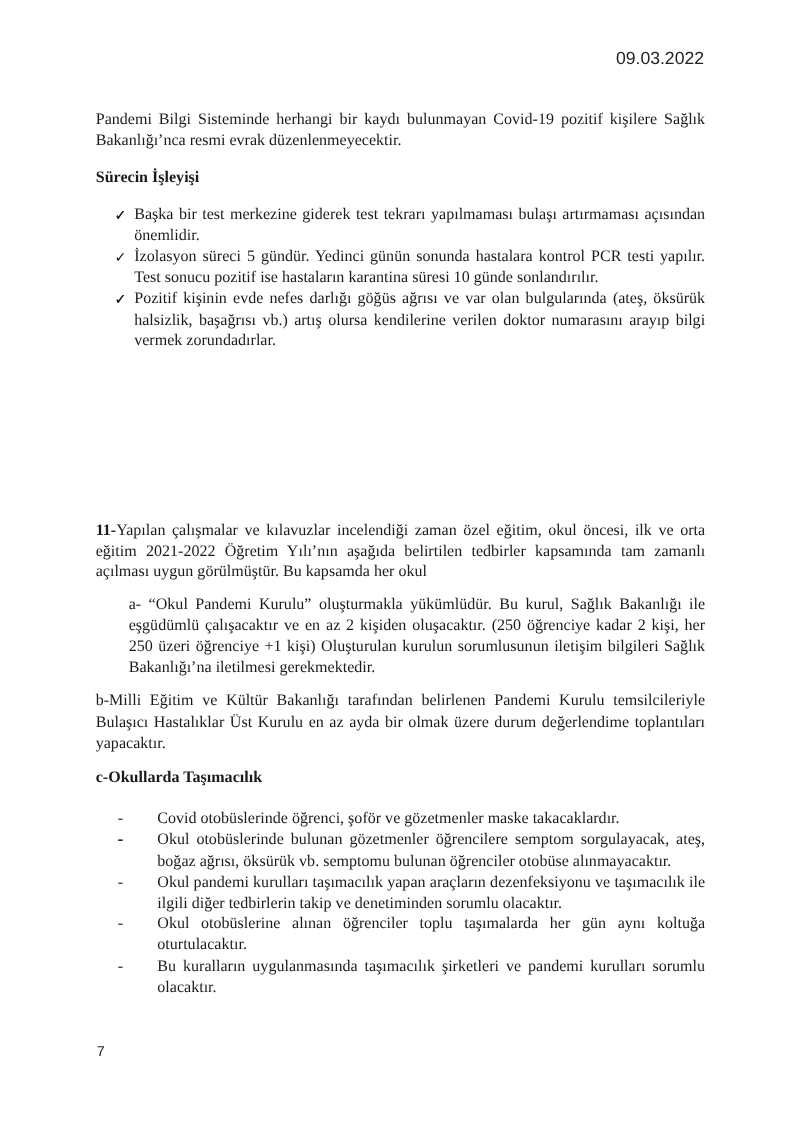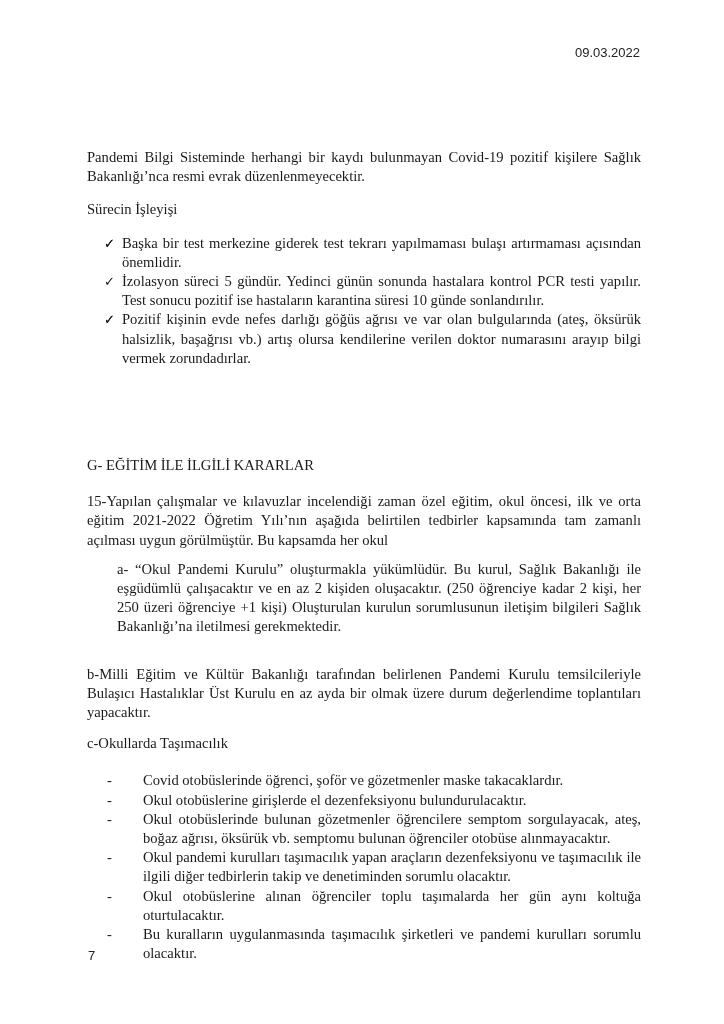--- a/index.html
+++ b/index.html
@@ -1,64 +1,63 @@
 <!DOCTYPE html>
 <html><head>
 <meta charset="utf-8">
 <style>
   html, body { margin: 0; padding: 0; background: #ffffff; }
   body { width: 724px; height: 1024px; position: relative; overflow: hidden;
          font-family: "Liberation Serif", serif; color: #1a1a1a; }
   .date { position: absolute; top: 45px; right: 84px; font-family: "Liberation Sans", sans-serif;
-          font-size: 13px; color: #222; }
+          font-size: 16px; color: #222; }
   .page-num { position: absolute; top: 948px; left: 88px; font-family: "Liberation Sans", sans-serif;
               font-size: 13px; color: #222; }
   .content { position: absolute; left: 87px; width: 554px; font-size: 14.6px; line-height: 19.2px; }
   p { margin: 0; text-align: justify; }
-  .bold { font-weight: normal; }
+  .bold { font-weight: bold; }
   ul.check { list-style: none; margin: 0; padding: 0; }
   ul.check li { position: relative; padding-left: 35px; margin-left: 0; text-align: justify; }
   ul.check li .mark { position: absolute; left: 17px; top: 0; font-size: 13px; }
   ul.dash { list-style: none; margin: 0; padding: 0; }
   ul.dash li { position: relative; padding-left: 36px; margin-left: 20px; text-align: justify; }
   ul.dash li .mark { position: absolute; left: 0; top: 0; }
 </style>
 </head>
 <body>
 
 <div class="date">09.03.2022</div>
 
-<div class="content" style="top:100px;margin-top:48px;">
+<div class="content" style="top:100px;">
   <p>Pandemi Bilgi Sisteminde herhangi bir kaydı bulunmayan Covid-19 pozitif kişilere Sağlık Bakanlığı’nca resmi evrak düzenlenmeyecektir.</p>
 
   <p class="bold" style="margin-top:14px;">Sürecin İşleyişi</p>
 
   <ul class="check" style="margin-top:14px;">
     <li><span class="mark">✓</span></li>
     <li><span class="mark">✓</span><span>Başka bir test merkezine giderek test tekrarı yapılmaması bulaşı artırmaması açısından önemlidir.</span></li>
     <li><span class="mark">✓</span><span>İzolasyon süreci 5 gündür. Yedinci günün sonunda hastalara kontrol PCR testi yapılır. Test sonucu pozitif ise hastaların karantina süresi 10 günde sonlandırılır.</span></li>
     <li><span class="mark">✓</span></li>
     <li><span class="mark">✓</span><span>Pozitif kişinin evde nefes darlığı göğüs ağrısı ve var olan bulgularında (ateş, öksürük halsizlik, başağrısı vb.) artış olursa kendilerine verilen doktor numarasını arayıp bilgi vermek zorundadırlar.</span></li>
   </ul>
 </div>
 
 <div class="content" style="top:456px;">
-  <p class="bold">G- EĞİTİM İLE İLGİLİ KARARLAR</p>
 
-  <p style="margin-top:17px;"><span class="bold">15-</span><span>Yapılan çalışmalar ve kılavuzlar incelendiği zaman özel eğitim, okul öncesi, ilk ve orta eğitim 2021-2022  Öğretim Yılı’nın aşağıda belirtilen tedbirler kapsamında tam zamanlı açılması uygun görülmüştür. Bu kapsamda her okul</span></p>
+  <p style="margin-top:17px;"><span class="bold">11-</span><span>Yapılan çalışmalar ve kılavuzlar incelendiği zaman özel eğitim, okul öncesi, ilk ve orta eğitim 2021-2022  Öğretim Yılı’nın aşağıda belirtilen tedbirler kapsamında tam zamanlı açılması uygun görülmüştür. Bu kapsamda her okul</span></p>
 
   <p style="margin-top:10px;margin-left:30px;">a- “Okul Pandemi Kurulu” oluşturmakla yükümlüdür. Bu kurul, Sağlık Bakanlığı ile eşgüdümlü çalışacaktır ve en az 2 kişiden oluşacaktır. (250 öğrenciye kadar 2 kişi, her 250 üzeri öğrenciye +1 kişi) Oluşturulan kurulun sorumlusunun iletişim bilgileri Sağlık Bakanlığı’na iletilmesi gerekmektedir.</p>
 
-  <p style="margin-top:28px;">b-Milli Eğitim ve Kültür Bakanlığı tarafından belirlenen Pandemi Kurulu temsilcileriyle Bulaşıcı Hastalıklar Üst Kurulu en az ayda bir olmak üzere durum değerlendime toplantıları yapacaktır.</p>
+  <p style="margin-top:11px;">b-Milli Eğitim ve Kültür Bakanlığı tarafından belirlenen Pandemi Kurulu temsilcileriyle Bulaşıcı Hastalıklar Üst Kurulu en az ayda bir olmak üzere durum değerlendime toplantıları yapacaktır.</p>
 
   <p class="bold" style="margin-top:12px;">c-Okullarda Taşımacılık</p>
 
   <ul class="dash" style="margin-top:18px;">
     <li><span class="mark">-</span><span>Covid otobüslerinde öğrenci, şoför ve gözetmenler maske takacaklardır.</span></li>
-    <li><span class="mark">-</span><span>Okul otobüslerine girişlerde el dezenfeksiyonu bulundurulacaktır.</span></li>
+    <li><span class="mark">-</span></li>
     <li><span class="mark">-</span><span>Okul otobüslerinde bulunan gözetmenler öğrencilere semptom sorgulayacak, ateş, boğaz ağrısı, öksürük vb. semptomu bulunan öğrenciler otobüse alınmayacaktır.</span></li>
     <li><span class="mark">-</span><span>Okul pandemi kurulları taşımacılık yapan araçların dezenfeksiyonu ve taşımacılık ile ilgili diğer tedbirlerin takip ve denetiminden sorumlu olacaktır.</span></li>
     <li><span class="mark">-</span><span>Okul otobüslerine alınan öğrenciler toplu taşımalarda her gün aynı koltuğa oturtulacaktır.</span></li>
     <li><span class="mark">-</span><span>Bu kuralların uygulanmasında taşımacılık şirketleri ve pandemi kurulları sorumlu olacaktır.</span></li>
   </ul>
 </div>
 
 <div class="page-num">7</div>
 
 </body></html>

